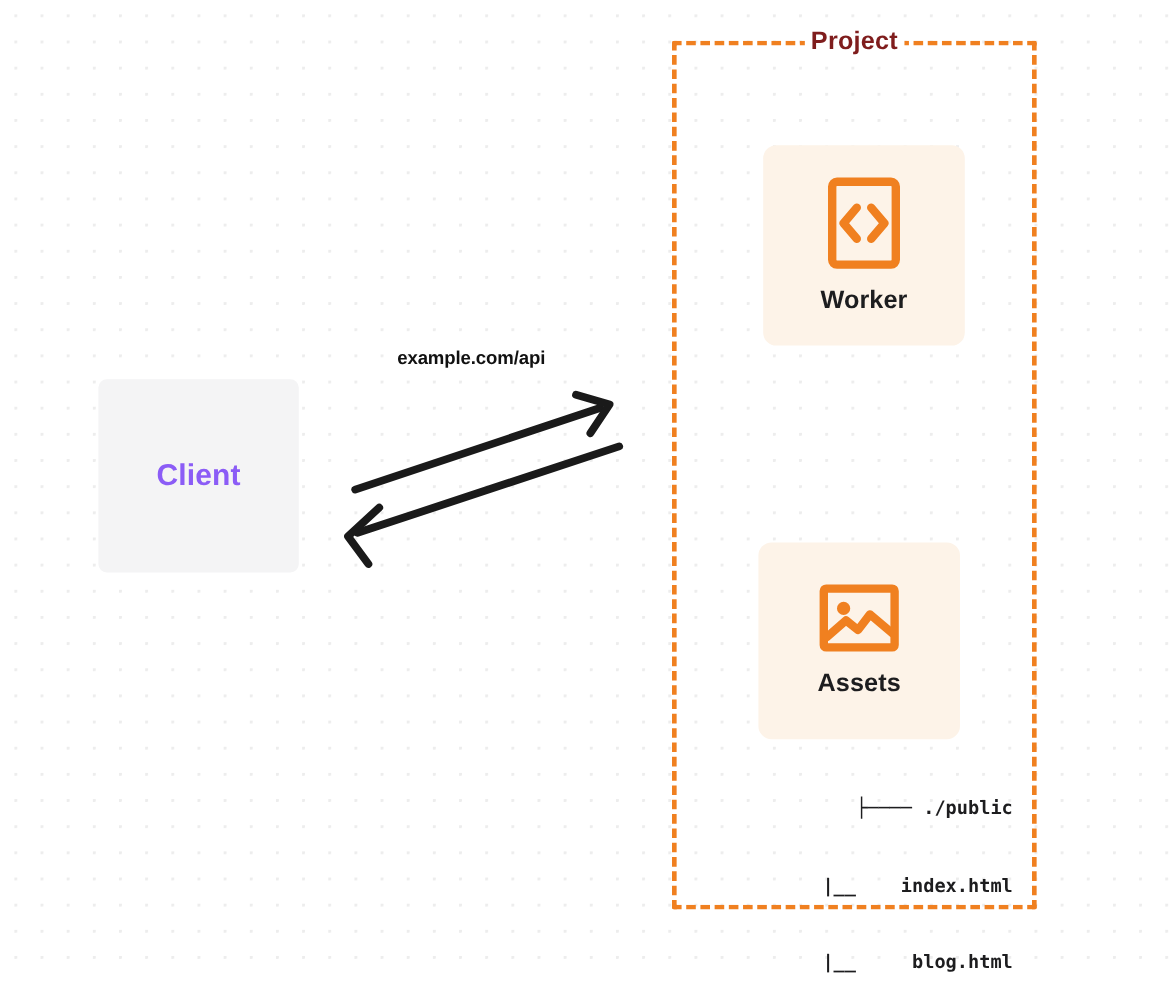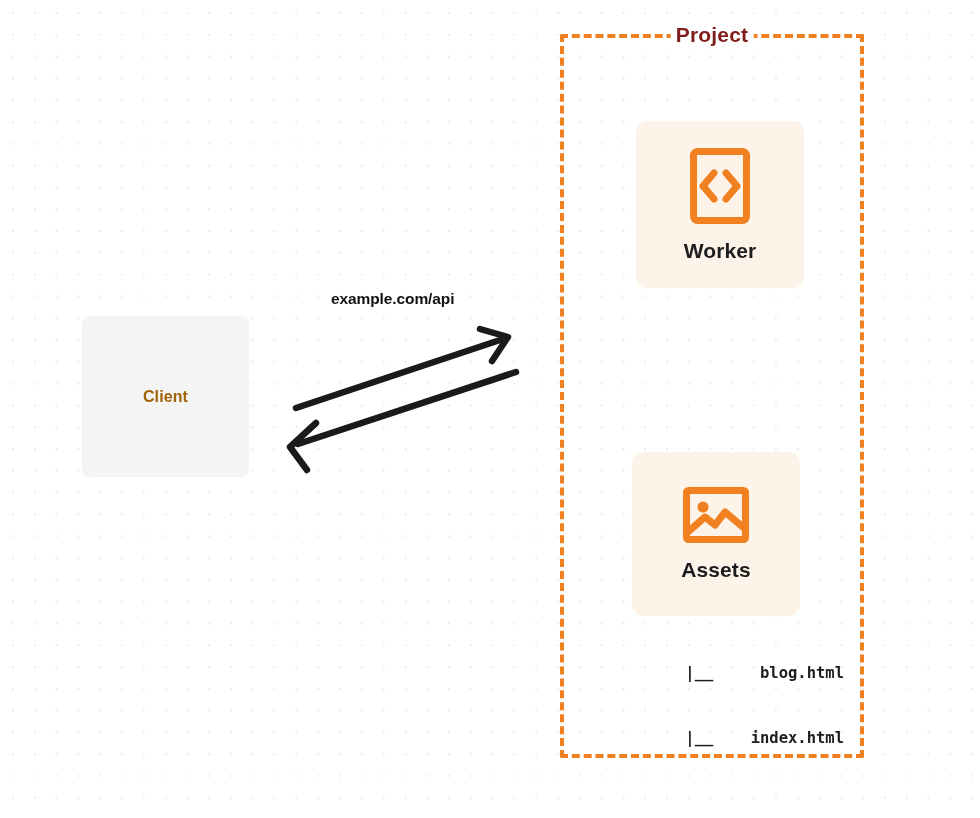--- a/index.html
+++ b/index.html
@@ -33,23 +33,23 @@
     top: 316px;
     width: 167px;
     height: 161px;
     background: #f4f4f5;
     border-radius: 7px;
     display: flex;
     align-items: center;
     justify-content: center;
   }
   #client-node .node-label {
-    font-size: 16px;
-    font-weight: bold;
-    color: #a16207;
+    font-size: 25px;
+    font-weight: bold;
+    color: #8b5cf6;
     letter-spacing: 0.1px;
   }
 
   
   #connection-label {
     position: absolute;
     left: 308px;
     top: 290px;
     font-size: 15.5px;
     font-weight: bold;
@@ -192,19 +192,20 @@
         <svg width="68" height="58" viewBox="0 0 68 58" xmlns="http://www.w3.org/2000/svg">
           <rect x="4.5" y="4.5" width="59" height="49" rx="2" ry="2" fill="none" stroke="#f08020" stroke-width="7"></rect>
           <circle cx="21" cy="21" r="5.5" fill="#f08020"></circle>
           <polyline points="7,45 23,31 33,39 43,26 62,42" fill="none" stroke="#f08020" stroke-width="7" stroke-linecap="round" stroke-linejoin="round"></polyline>
         </svg>
       </span>
       <span class="card-label">Assets</span>
     </div>
 
     <div id="file-tree">
+      <span class="tree-line">├──── ./public</span>
+      <span class="tree-line">  |__    index.html</span>
       <span class="tree-line">  |__     blog.html</span>
-      <span class="tree-line">  |__    index.html</span>
       
     </div>
 
   </div>
 </div>
 
 </body></html>

